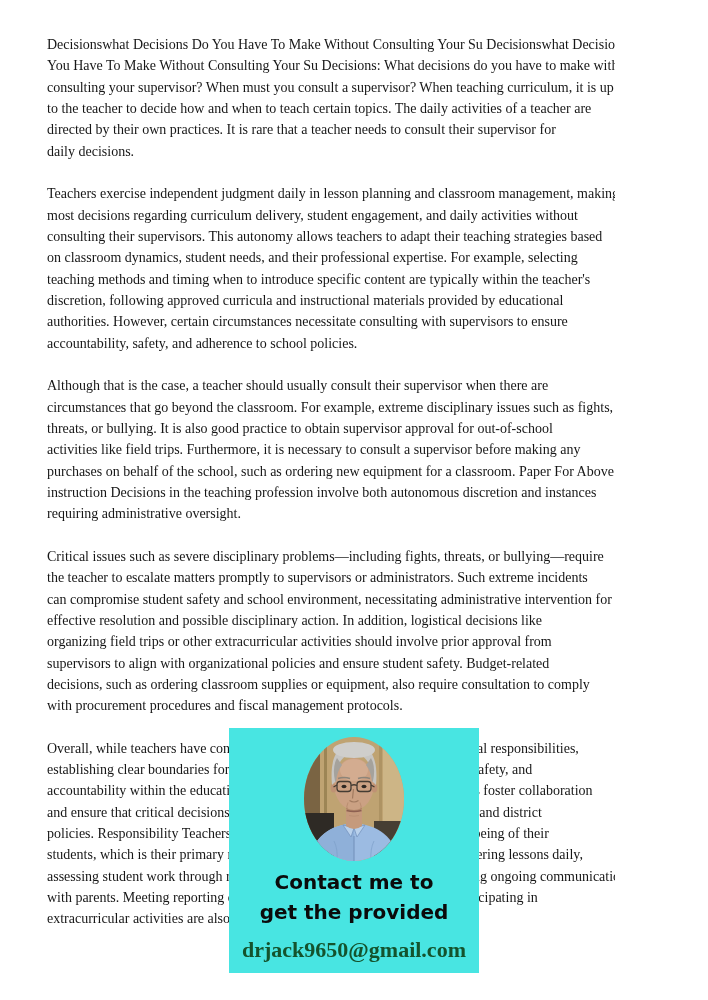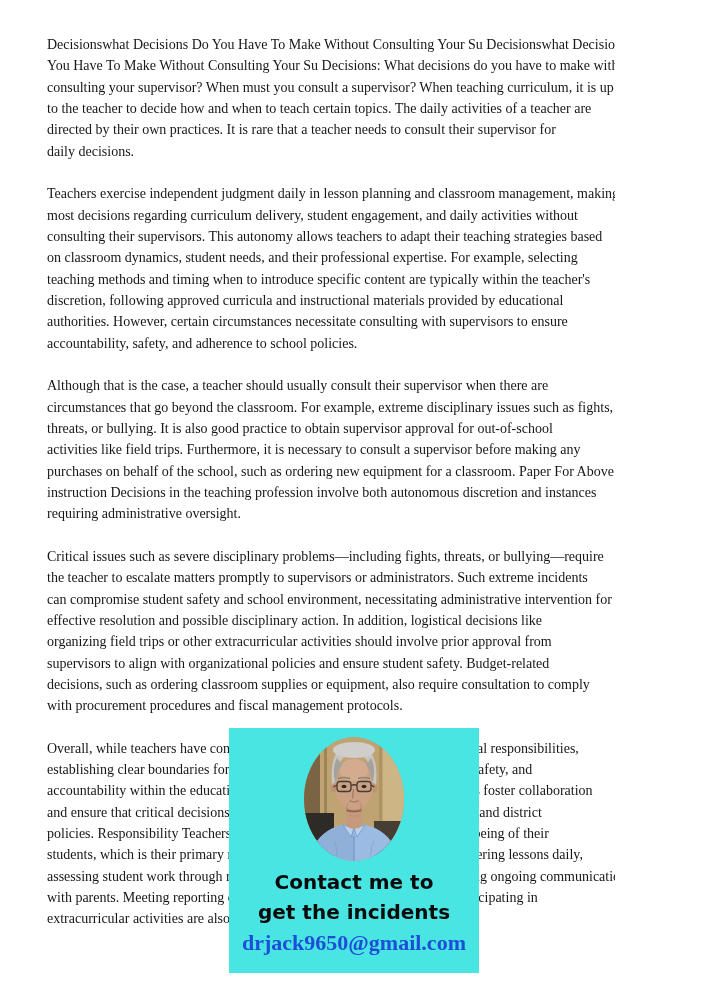--- a/index.html
+++ b/index.html
@@ -45,26 +45,26 @@
   }
   .promo-heading {
     margin-top: 6px;
     font-family: "DejaVu Sans", "Liberation Sans", sans-serif;
     font-weight: bold;
     font-size: 20px;
     line-height: 30px;
     color: #0b0b0b;
   }
   .promo-email {
-    margin-top: 3px;
+    margin-top: 10px;
     font-family: "Liberation Serif", serif;
     font-weight: bold;
     font-size: 22px;
     line-height: 26px;
-    color: #1d4ed8;
+    color: #14532d;
   }
 </style>
 </head>
 <body>
 
 <div class="page" style="background: rgb(255, 255, 255); color: rgb(22, 22, 22);">
   <div class="doc">
     <p class="para">Decisionswhat Decisions Do You Have To Make Without Consulting Your Su Decisionswhat Decisions Do
 You Have To Make Without Consulting Your Su Decisions: What decisions do you have to make without
 consulting your supervisor? When must you consult a supervisor? When teaching curriculum, it is up
@@ -161,17 +161,17 @@
 
           <path d="M44,65.5 Q42,69.5 43.5,73 M56,65.5 Q58,69.5 56.5,73" stroke="#b08566" stroke-width="0.9" fill="none" opacity="0.7"></path>
 
           <path d="M42.5,73.5 Q50,75.5 57.5,73.5" stroke="#8d6051" stroke-width="1.5" fill="none"></path>
           <path d="M45,78.5 Q50,80 55,78.5" stroke="#b48a6e" stroke-width="1" fill="none" opacity="0.6"></path>
         </g>
       </svg>
     </div>
     <div class="promo-heading">
       <div>Contact me to</div>
-      <div>get the incidents</div>
+      <div>get the provided</div>
     </div>
     <div class="promo-email">drjack9650@gmail.com</div>
   </div>
 </div>
 
 </body></html>

